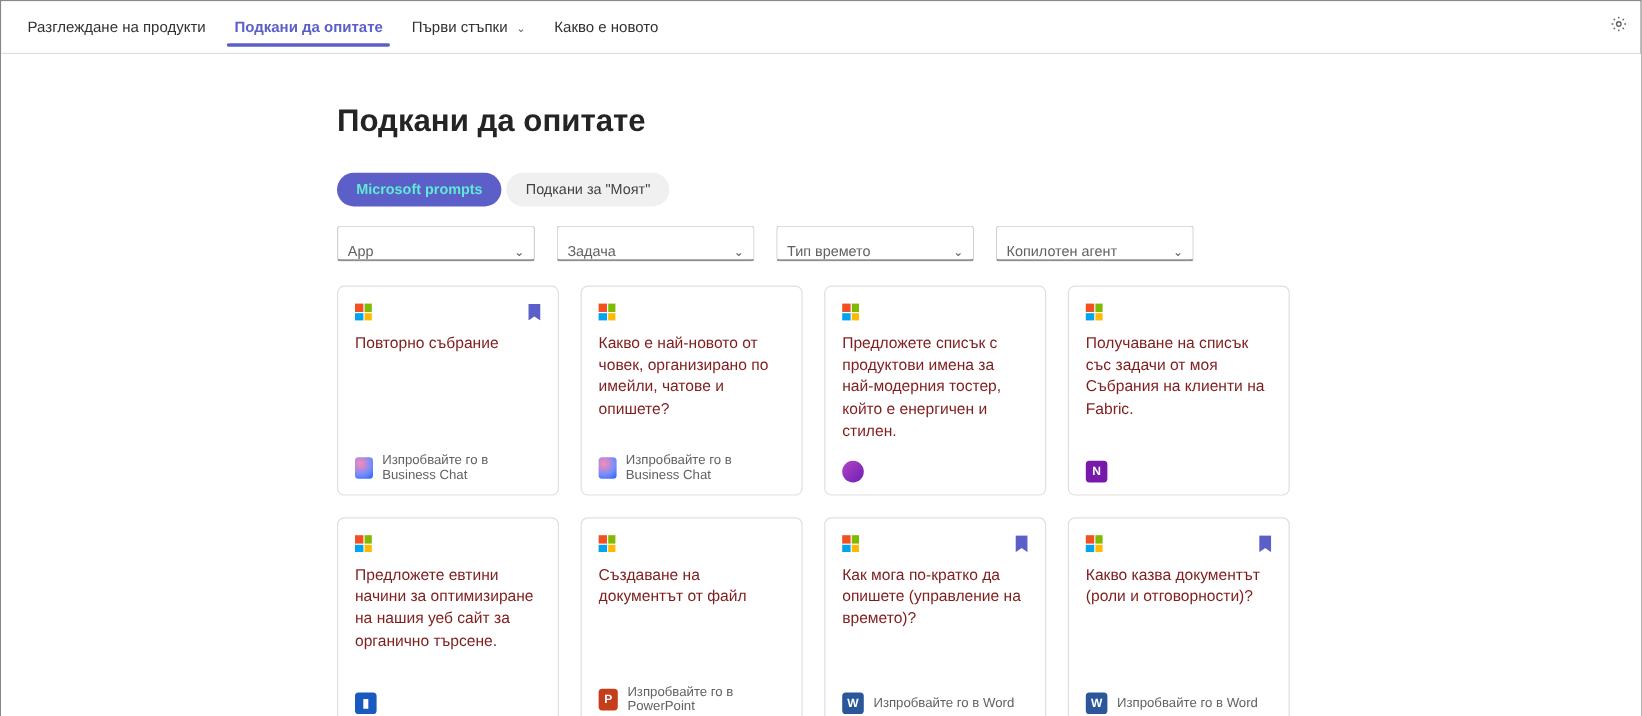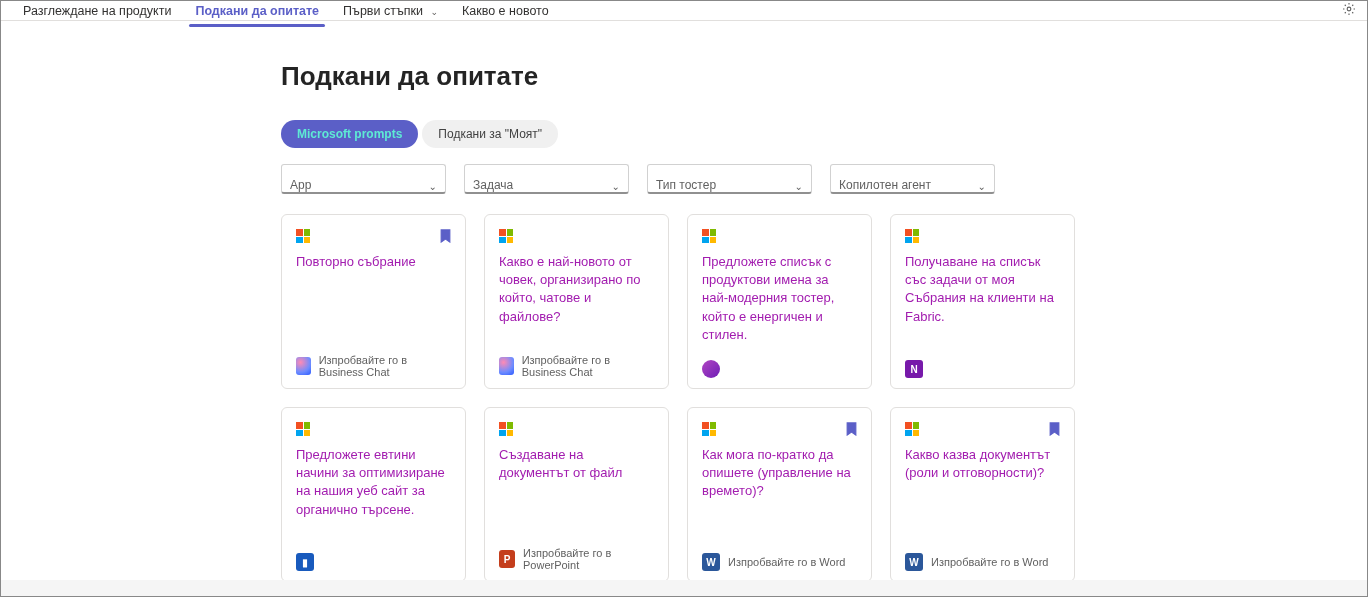--- a/index.html
+++ b/index.html
@@ -11,21 +11,21 @@
       height: 597px;
       overflow: hidden;
       border: 1px solid #888;
     }
     .topbar {
       display: flex;
       align-items: center;
       background: #fff;
       border-bottom: 1px solid #e1dfdd;
       padding: 0 10px;
-      height: 20px;
+      height: 44px;
       position: relative;
     }
     .nav-item {
       padding: 8px 12px;
       font-size: 12.5px;
       color: #323130;
       cursor: pointer;
       position: relative;
     }
     .nav-item.active {
@@ -150,21 +150,21 @@
     .ms-logo span:nth-child(3){background:#00a4ef}
     .ms-logo span:nth-child(4){background:#ffb900}
     .bookmark {
       width: 11px;
       height: 14px;
       color: #5b5fc7;
     }
     .card-title {
       font-size: 13px;
       line-height: 1.4;
-      color: #a21caf;
+      color: #7f1d1d;
       flex-shrink: 0;
       overflow: hidden;
     }
     .card-foot {
       margin-top: auto;
       display: flex;
       align-items: center;
       gap: 8px;
       font-size: 11px;
       color: #616161;
@@ -222,21 +222,21 @@
     <div class="filters">
       <div class="filter">
         <span>App</span>
         <span class="chev">⌄</span>
       </div>
       <div class="filter">
         <span>Задача</span>
         <span class="chev">⌄</span>
       </div>
       <div class="filter">
-        <span>Тип тостер</span>
+        <span>Тип времето</span>
         <span class="chev">⌄</span>
       </div>
       <div class="filter">
         <span>Копилотен агент</span>
         <span class="chev">⌄</span>
       </div>
     </div>
 
     <div class="cards-grid" id="cards-grid">
         <div class="card">
@@ -260,21 +260,21 @@
         <div class="card">
     <div class="card-head">
       <div class="ms-logo">
               <span></span>
               <span></span>
               <span></span>
               <span></span>
             </div>
 
     </div>
-    <div class="card-title">Какво е най-новото от човек, организирано по който, чатове и файлове?</div>
+    <div class="card-title">Какво е най-новото от човек, организирано по имейли, чатове и опишете?</div>
     <div class="card-foot">
       <span class="app-icon icon-copilot"></span>
       <span>Изпробвайте го в Business Chat</span>
     </div>
   </div>
         <div class="card">
     <div class="card-head">
       <div class="ms-logo">
               <span></span>
               <span></span>

